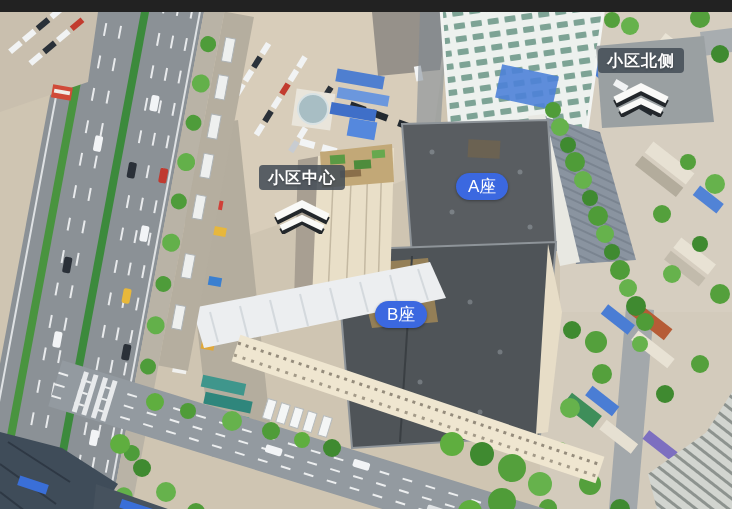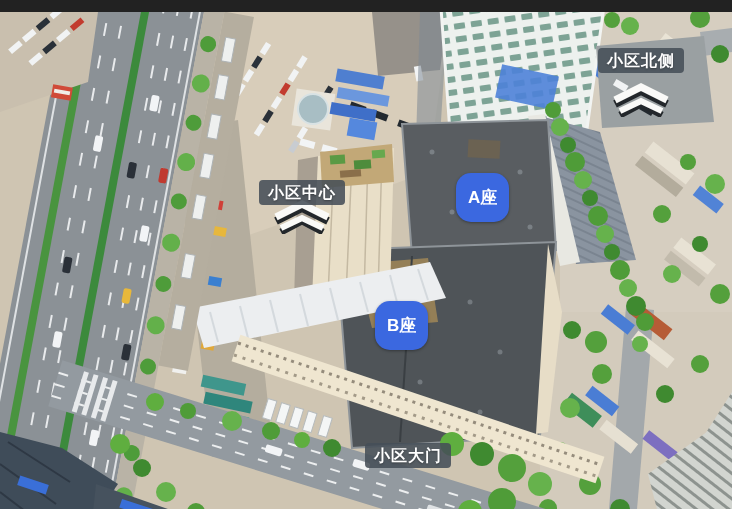--- a/index.html
+++ b/index.html
@@ -13,22 +13,22 @@
   
   .marker{position:absolute;z-index:5;white-space:nowrap;box-sizing:border-box;}
   .area-label{
     background:rgba(70,79,88,0.88);
     color:#fff;font-size:16px;font-weight:bold;letter-spacing:1px;
     padding:3px 9px;border-radius:4px;line-height:19px;
     text-shadow:0 1px 2px rgba(0,0,0,.35);
   }
   .pill{
     background:#3B68E0;
-    color:#fff;font-size:17px;font-weight:bold;
-    padding:13px 12px;border-radius:15px;line-height:23px;
+    color:#fff;font-size:17px;font-weight:normal;
+    padding:2px 12px;border-radius:15px;line-height:23px;
     box-shadow:0 1px 3px rgba(0,0,0,.35);
   }
   .chev{position:absolute;z-index:4;}
   .chev svg{display:block;}
 </style>
 </head>
 <body>
 
 <div class="stage">
 
@@ -417,29 +417,28 @@
   <div class="marker area-label" style="left:598px;top:36px">小区北侧</div>
   <div class="chev" style="left:611px;top:71px">
     <svg width="60" height="34" viewBox="0 0 60 34">
       <path d="M4 21 L30 8 L56 21" stroke="#23272B" stroke-width="8" fill="none"></path>
       <path d="M4 17 L30 4 L56 17" stroke="#FAFAF8" stroke-width="7" fill="none"></path>
       <path d="M9 32 L30 21 L51 32" stroke="#23272B" stroke-width="7" fill="none"></path>
       <path d="M9 28 L30 18 L51 28" stroke="#FAFAF8" stroke-width="6" fill="none"></path>
     </svg>
   </div>
 
-  <div class="marker area-label" style="left:259px;top:168px">小区中心</div>
+  <div class="marker area-label" style="left:259px;top:153px">小区中心</div>
   <div class="chev" style="left:272px;top:188px">
     <svg width="60" height="34" viewBox="0 0 60 34">
       <path d="M4 21 L30 8 L56 21" stroke="#23272B" stroke-width="8" fill="none"></path>
       <path d="M4 17 L30 4 L56 17" stroke="#FAFAF8" stroke-width="7" fill="none"></path>
       <path d="M9 32 L30 21 L51 32" stroke="#23272B" stroke-width="7" fill="none"></path>
       <path d="M9 28 L30 18 L51 28" stroke="#FAFAF8" stroke-width="6" fill="none"></path>
     </svg>
   </div>
 
   <div class="marker pill" style="left:456px;top:161px">A座</div>
 
   <div class="marker pill" style="left:375px;top:289px">B座</div>
 
-  <div class="marker area-label" style="left:365px;top:431px">小区大门</div>
 
 </div>
 
 </body></html>

